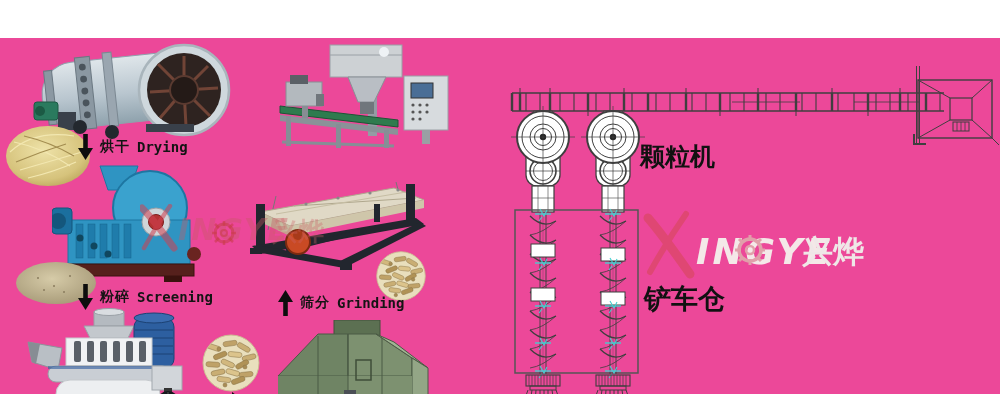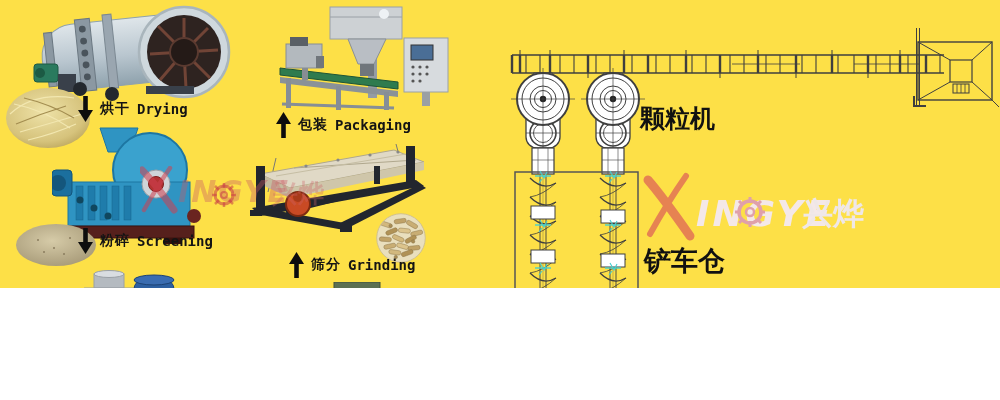--- a/index.html
+++ b/index.html
@@ -1,17 +1,17 @@
 <!DOCTYPE html>
 <html><head>
 <meta charset="utf-8">
 <style>
   html,body{margin:0;padding:0;background:#fff;}
-  .stage{position:relative;width:1000px;height:288px;background:#fde047;overflow:hidden;
-         font-family:"DejaVu Sans",sans-serif;}
+  .stage{position:relative;width:1000px;height:356px;background:#ec4899;overflow:hidden;
+         font-family:"DejaVu Sans",sans-serif;margin-top:38px;}
   .ill{position:absolute;}
   .plabel{position:absolute;display:flex;align-items:center;gap:7px;
           font-family:"DejaVu Sans Mono","Liberation Mono",monospace;
           font-weight:700;font-size:14px;color:#141414;white-space:nowrap;z-index:3;}
   .plabel .zh{letter-spacing:1px;}
   .arr{display:inline-block;flex:0 0 auto;}
   .arr svg{display:block;}
   .arr.up svg{transform:rotate(180deg);}
   .wm-left{position:absolute;left:140px;top:166px;width:190px;height:48px;z-index:4;
            overflow:hidden;pointer-events:none;}
@@ -305,39 +305,30 @@
 
   <div class="plabel" style="left:78px;top:96px">
     <span class="arr down">
       <svg width="15" height="26" viewBox="0 0 15 26">
           <use href="#thickArrowDown"></use>
         </svg>
       </span>
     <span class="zh">烘干</span>
     <span class="en">Drying</span>
   </div>
-  <div class="plabel" style="left:276px;top:112px">
-    <span class="arr up">
-      <svg width="15" height="26" viewBox="0 0 15 26">
-          <use href="#thickArrowDown"></use>
-        </svg>
-      </span>
-    <span class="zh">包装</span>
-    <span class="en">Packaging</span>
-  </div>
-  <div class="plabel" style="left:78px;top:228px">
+  <div class="plabel" style="left:78px;top:246px">
     <span class="arr down">
       <svg width="15" height="26" viewBox="0 0 15 26">
           <use href="#thickArrowDown"></use>
         </svg>
       </span>
     <span class="zh">粉碎</span>
     <span class="en">Screening</span>
   </div>
-  <div class="plabel" style="left:289px;top:252px">
+  <div class="plabel" style="left:278px;top:252px">
     <span class="arr up">
       <svg width="15" height="26" viewBox="0 0 15 26">
           <use href="#thickArrowDown"></use>
         </svg>
       </span>
     <span class="zh">筛分</span>
     <span class="en">Grinding</span>
   </div>
 
   <div class="flow-arrow">

